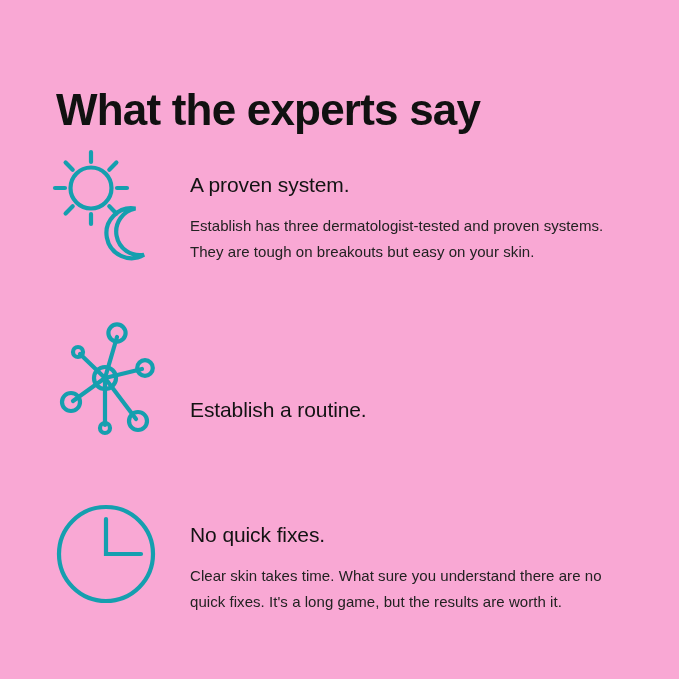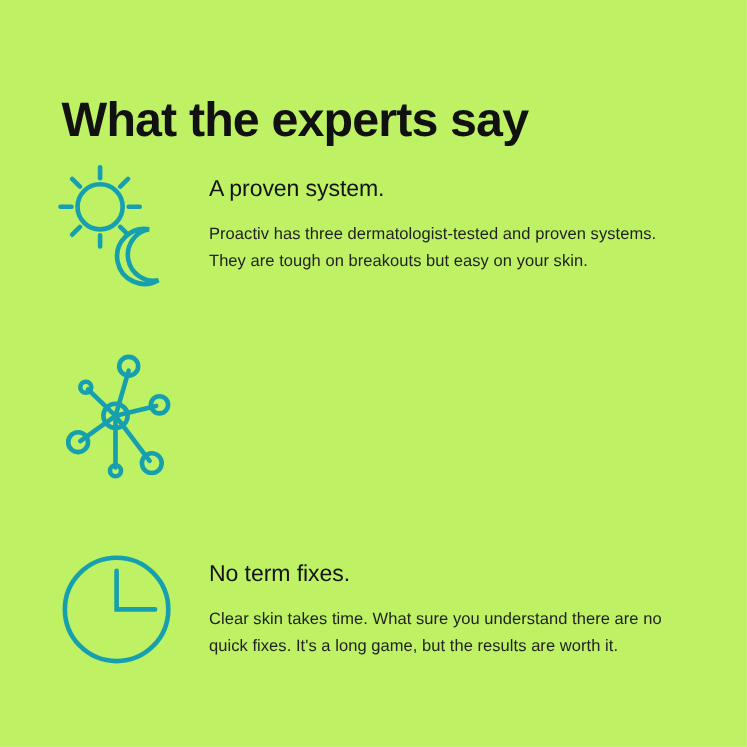--- a/index.html
+++ b/index.html
@@ -11,42 +11,42 @@
     width: 679px;
     height: 679px;
     font-family: "Liberation Sans", sans-serif;
     color: #1a1a1a;
     overflow: hidden;
     position: relative;
   }
   .page {
     width: 679px;
     height: 679px;
-    background: #bef264;
+    background: #f9a8d4;
     position: relative;
     box-sizing: border-box;
   }
   .page-title {
     position: absolute;
     left: 56px;
     top: 55px;
     font-size: 44px;
     line-height: 52px;
     font-weight: 800;
     letter-spacing: -0.8px;
     color: #111111;
     white-space: nowrap;
   }
   .feature {
     position: absolute;
     left: 48px;
     width: 590px;
     display: flex;
     flex-direction: row;
-    align-items: center;
+    align-items: flex-end;
   }
   .feature-1 { top: 138px; }
   .feature-2 { top: 312px; }
   .feature-3 { top: 488px; }
 
   .icon-col {
     width: 142px;
     flex: 0 0 142px;
     display: block;
   }
@@ -95,21 +95,21 @@
           <line x1="17.6" y1="24.6" x2="24.7" y2="31.7"></line>
           <line x1="61.3" y1="68.3" x2="68.4" y2="75.4"></line>
           <line x1="68.4" y1="24.6" x2="61.3" y2="31.7"></line>
           <line x1="24.7" y1="68.3" x2="17.6" y2="75.4"></line>
           <path d="M87.5 70.5 a25 25 0 1 0 8.5 46.3 a20.5 20.5 0 0 1 -8.5 -46.3 Z"></path>
         </g>
       </svg>
     </div>
     <div class="text-col">
       <h2 class="sub-title">A proven system.</h2>
-      <p class="body-text">Proactiv has three dermatologist-tested and proven systems. They are tough on breakouts but easy on your skin.</p>
+      <p class="body-text">Establish has three dermatologist-tested and proven systems. They are tough on breakouts but easy on your skin.</p>
     </div>
   </div>
 
   <div class="feature feature-2">
     <div class="icon-col">
       <svg width="120" height="126" viewBox="0 0 120 126" fill="none" xmlns="http://www.w3.org/2000/svg">
         <g stroke="#159faf" stroke-width="4.2" stroke-linecap="round" fill="none">
           <line x1="57" y1="66" x2="69" y2="25"></line>
           <line x1="57" y1="66" x2="32" y2="42"></line>
           <line x1="57" y1="66" x2="94" y2="57"></line>
@@ -120,31 +120,32 @@
           <circle cx="69" cy="21" r="8.6"></circle>
           <circle cx="30" cy="40" r="5"></circle>
           <circle cx="97" cy="56" r="7.8"></circle>
           <circle cx="23" cy="90" r="9"></circle>
           <circle cx="90" cy="109" r="9"></circle>
           <circle cx="57" cy="116" r="5"></circle>
         </g>
       </svg>
     </div>
     <div class="text-col">
+      <h2 class="sub-title">Establish a routine.</h2>
     </div>
   </div>
 
   <div class="feature feature-3">
     <div class="icon-col">
       <svg width="120" height="126" viewBox="0 0 120 126" fill="none" xmlns="http://www.w3.org/2000/svg">
         <g stroke="#159faf" stroke-width="4.2" stroke-linecap="round" fill="none">
           <circle cx="58" cy="66" r="47"></circle>
           <path d="M58 31 L58 66 L93 66"></path>
         </g>
       </svg>
     </div>
     <div class="text-col">
-      <h2 class="sub-title">No term fixes.</h2>
+      <h2 class="sub-title">No quick fixes.</h2>
       <p class="body-text">Clear skin takes time. What sure you understand there are no quick fixes. It's a long game, but the results are worth it.</p>
     </div>
   </div>
 
 </div>
 
 </body></html>

